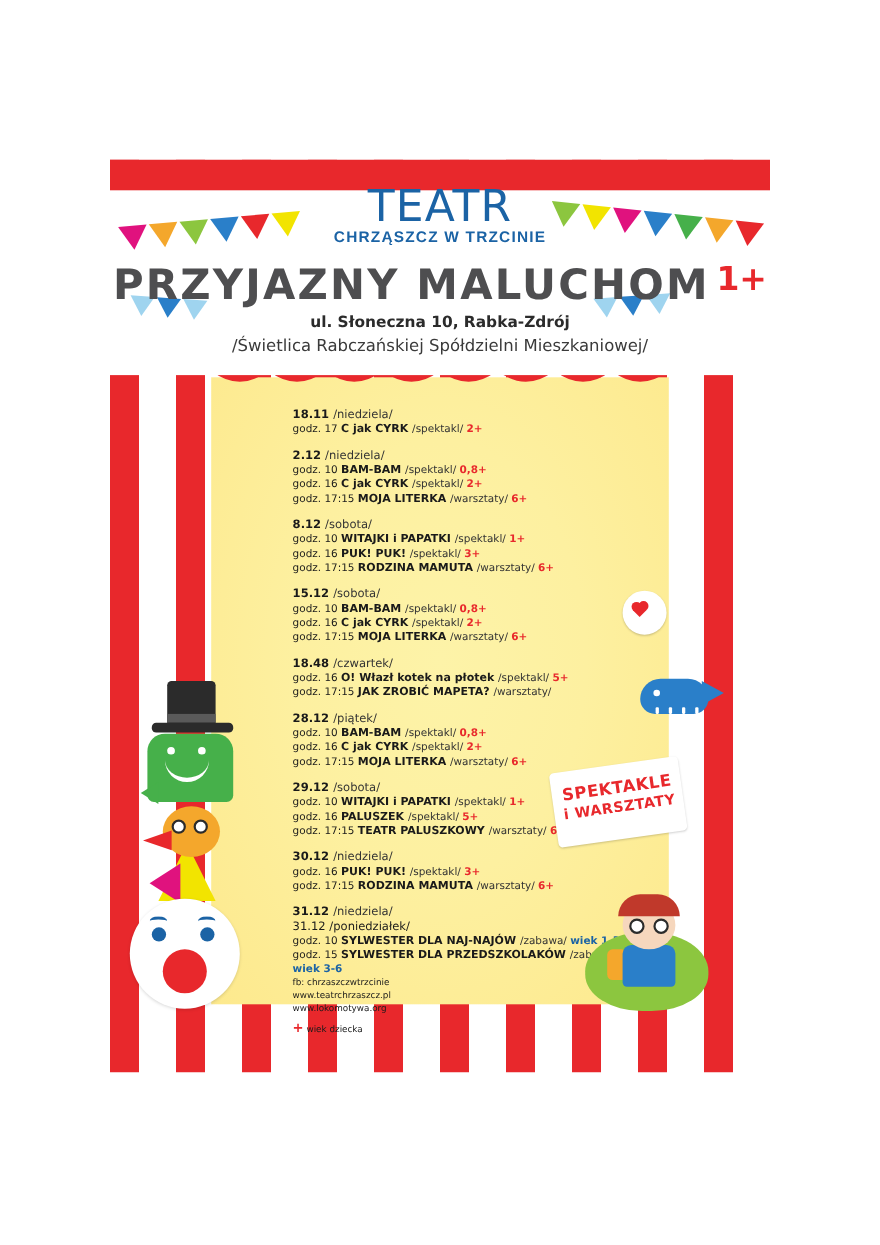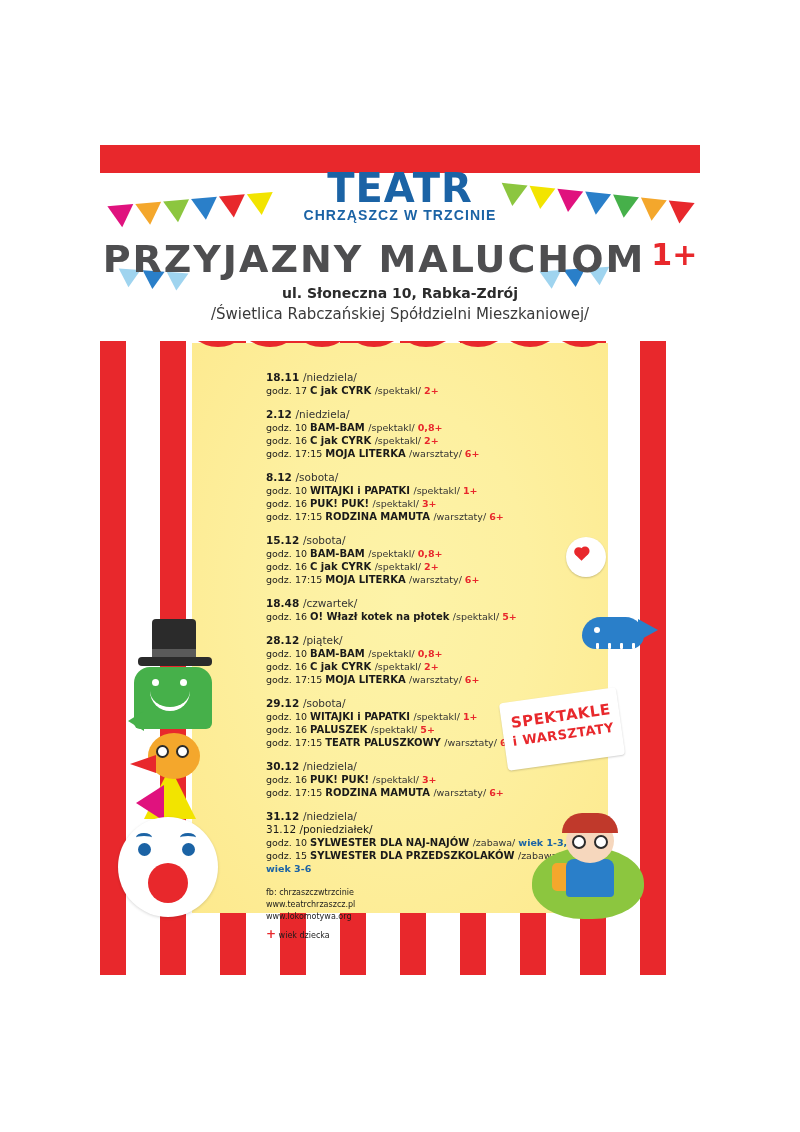--- a/index.html
+++ b/index.html
@@ -66,21 +66,21 @@
 
   
   #logo {
     position: absolute;
     left: 180px; top: 22px;
     width: 240px; height: 62px;
     text-align: center;
   }
   #logo-main {
     font-family: "DejaVu Sans", sans-serif;
-    font-weight: bold;
+    font-weight: normal;
     font-size: 40px;
     letter-spacing: 1px;
     color: #1b63a5;
     line-height: 42px;
   }
   #logo-sub {
     font-family: Liberation Sans, sans-serif;
     font-weight: bold;
     font-size: 14px;
     letter-spacing: 1.1px;
@@ -482,20 +482,21 @@
       </div>
       <div class="day-block">
         <div class="day-head"><span class="day-date">15.12 </span><span class="day-name">/sobota/</span></div>
         <div class="ev"><span class="time">godz. 10 </span><span class="name">BAM-BAM </span><span class="kind">/spektakl/ </span><span class="age">0,8+</span></div>
         <div class="ev"><span class="time">godz. 16 </span><span class="name">C jak CYRK </span><span class="kind">/spektakl/ </span><span class="age">2+</span></div>
         <div class="ev"><span class="time">godz. 17:15 </span><span class="name">MOJA LITERKA </span><span class="kind">/warsztaty/ </span><span class="age">6+</span></div>
       </div>
       <div class="day-block">
         <div class="day-head"><span class="day-date">18.48 </span><span class="day-name">/czwartek/</span></div>
         <div class="ev"><span class="time">godz. 16 </span><span class="name">O! Włazł kotek na płotek </span><span class="kind">/spektakl/ </span><span class="age">5+</span></div>
+        <div class="ev"><span class="time">godz. 17:15 </span><span class="name">JAK ZROBIĆ MAPETA? </span><span class="kind">/warsztaty/ </span></div>
       </div>
       <div class="day-block">
         <div class="day-head"><span class="day-date">28.12 </span><span class="day-name">/piątek/</span></div>
         <div class="ev"><span class="time">godz. 10 </span><span class="name">BAM-BAM </span><span class="kind">/spektakl/ </span><span class="age">0,8+</span></div>
         <div class="ev"><span class="time">godz. 16 </span><span class="name">C jak CYRK </span><span class="kind">/spektakl/ </span><span class="age">2+</span></div>
         <div class="ev"><span class="time">godz. 17:15 </span><span class="name">MOJA LITERKA </span><span class="kind">/warsztaty/ </span><span class="age">6+</span></div>
       </div>
       <div class="day-block">
         <div class="day-head"><span class="day-date">29.12 </span><span class="day-name">/sobota/</span></div>
         <div class="ev"><span class="time">godz. 10 </span><span class="name">WITAJKI i PAPATKI </span><span class="kind">/spektakl/ </span><span class="age">1+</span></div>

